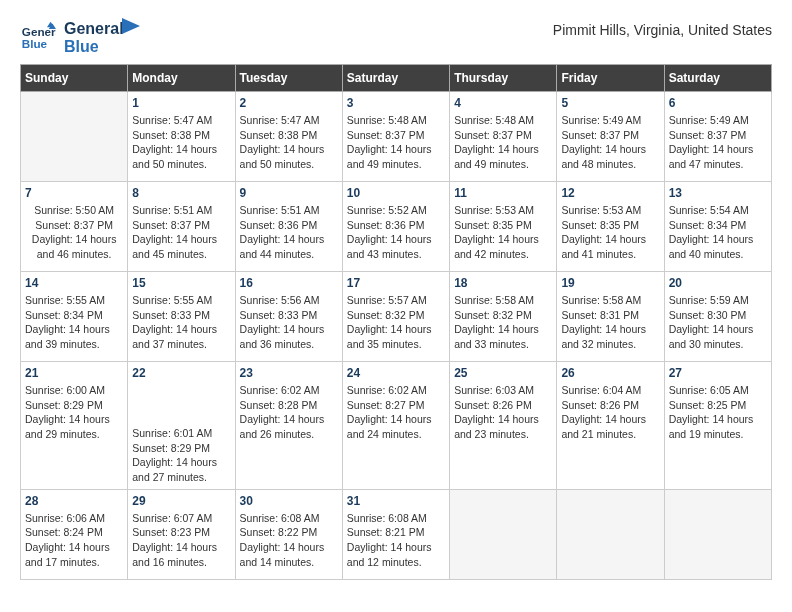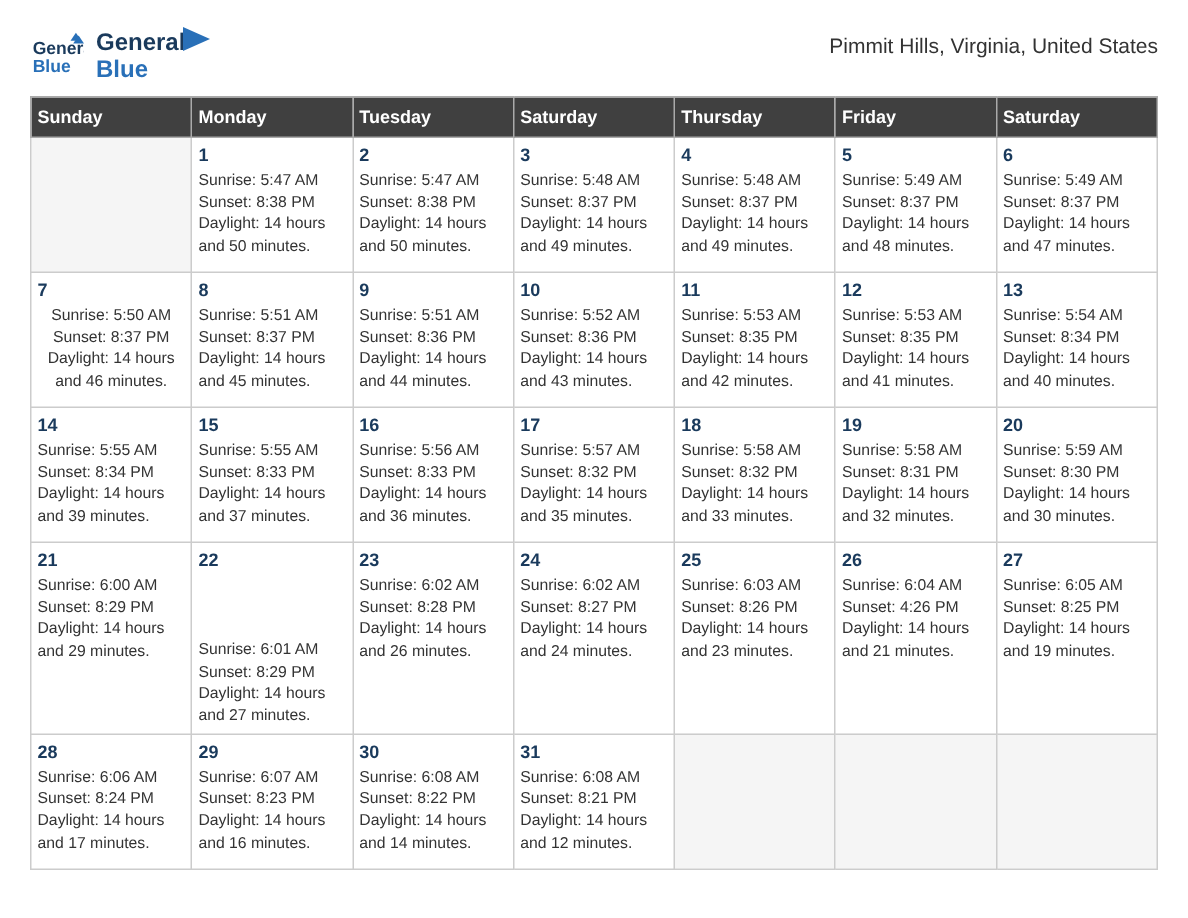--- a/index.html
+++ b/index.html
@@ -295,21 +295,21 @@
         <td>
           <div class="day-num">25</div>
           <div class="day-info" style="white-space: pre-line;">Sunrise: 6:03 AM
 Sunset: 8:26 PM
 Daylight: 14 hours
 and 23 minutes.</div>
         </td>
         <td>
           <div class="day-num">26</div>
           <div class="day-info" style="white-space: pre-line;">Sunrise: 6:04 AM
-Sunset: 4:26 PM
+Sunset: 8:26 PM
 Daylight: 14 hours
 and 21 minutes.</div>
         </td>
         <td>
           <div class="day-num">27</div>
           <div class="day-info" style="white-space: pre-line;">Sunrise: 6:05 AM
 Sunset: 8:25 PM
 Daylight: 14 hours
 and 19 minutes.</div>
         </td>

